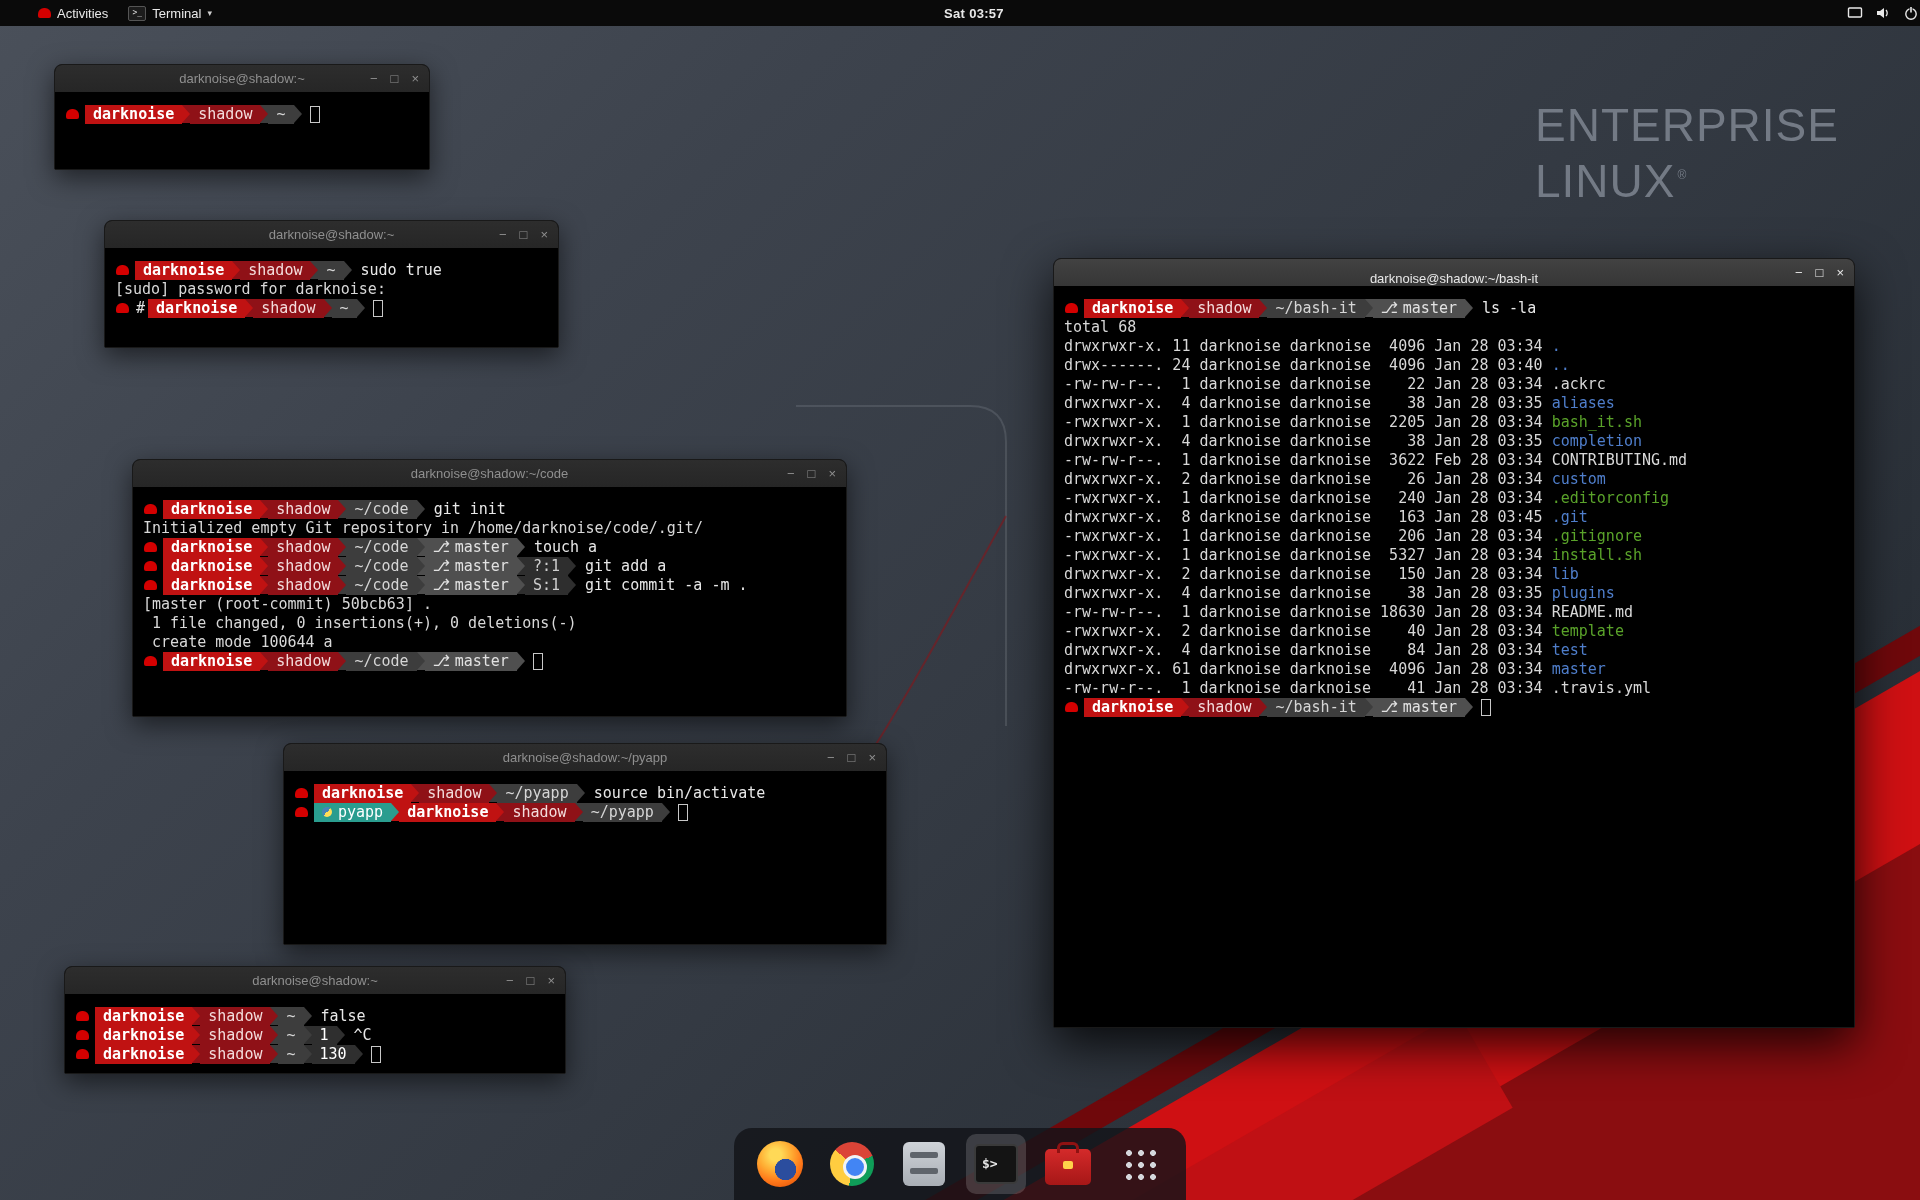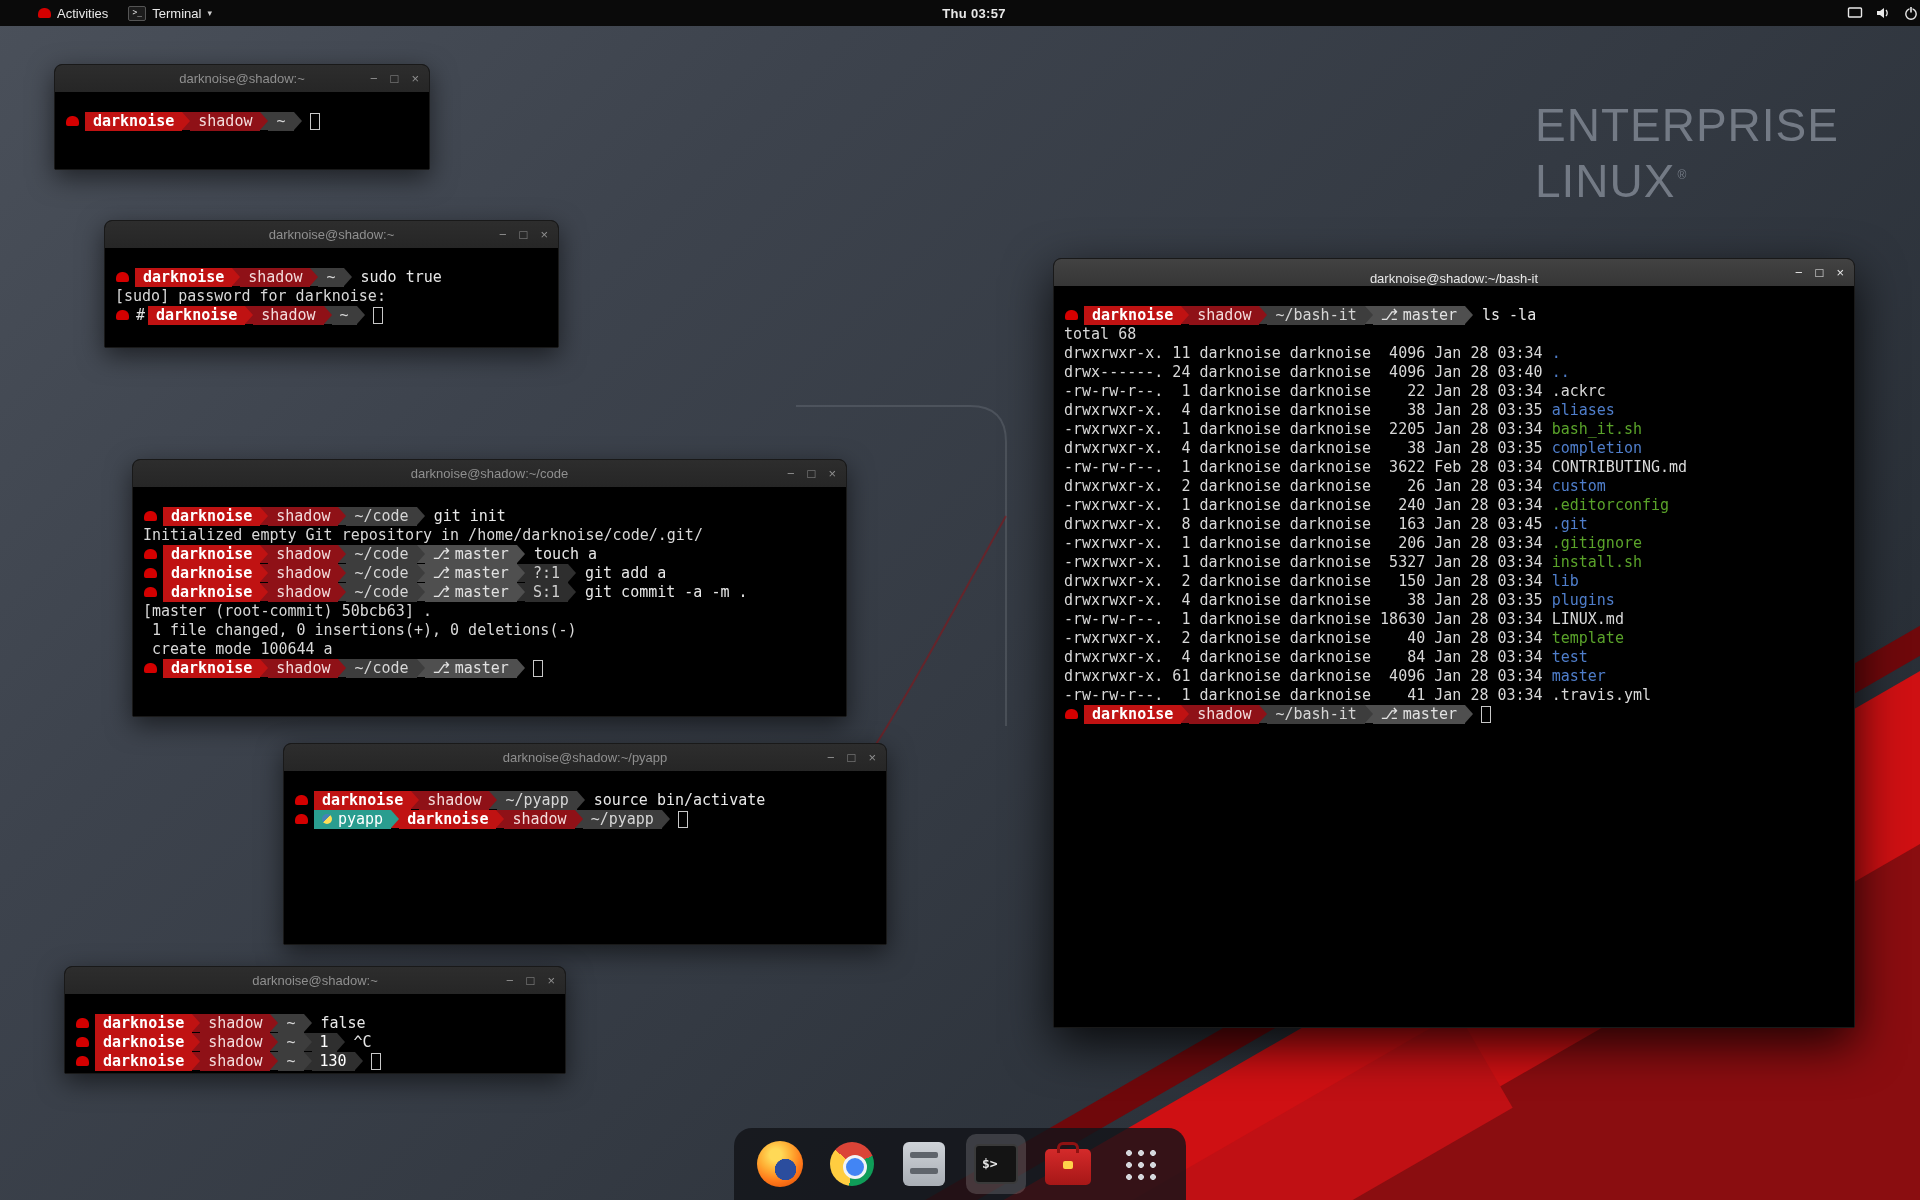--- a/index.html
+++ b/index.html
@@ -36,21 +36,21 @@
   
   .window{position:absolute;border-radius:8px 8px 2px 2px;overflow:hidden;
     box-shadow:0 8px 26px rgba(0,0,0,.55);border:1px solid #191919;background:var(--term-bg,#000);}
   .window.focused{box-shadow:0 16px 48px rgba(0,0,0,.8);}
   .titlebar{height:27px;display:flex;align-items:center;position:relative;
     background:linear-gradient(var(--tb-u,#2d2d2d),#262626);color:#8f8f8f;font-size:13px;}
   .window.focused .titlebar{background:linear-gradient(#424242,var(--tb-f,#363636));color:#e8e8e8;align-items:flex-end;}
   .wtitle{position:absolute;left:0;right:0;text-align:center;pointer-events:none;}
   .wbtns{margin-left:auto;display:flex;gap:13px;padding-right:10px;z-index:2;}
   .wbtn{cursor:default;font-size:13px;line-height:27px;color:inherit;}
-  .tbody{background:var(--term-bg,#000);height:calc(100% - 27px);padding:20px 10px;box-sizing:border-box;overflow:hidden;}
+  .tbody{background:var(--term-bg,#000);height:calc(100% - 27px);padding:13px 10px;box-sizing:border-box;overflow:hidden;}
 
   
   .tline{height:19px;white-space:pre;font:15px/19px "DejaVu Sans Mono",monospace;color:var(--c-out,#d8d8d8);}
   .tline>span{display:inline-block;vertical-align:top;height:19px;line-height:19px;}
   .hat{width:13px;height:10px;background:#d40000;border-radius:6px 6px 2px 2px;margin:4px 6px 0 1px;height:10px!important;}
   .cursor{width:8px;height:15px!important;border:1px solid #c8c8c8;margin:1px 0 0 8px;}
   .parrow{width:0;height:0!important;border-top:9.5px solid transparent;border-bottom:9.5px solid transparent;border-left:8px solid transparent;}
   .ch-user,.ch-host,.ch-path,.ch-git,.ch-gitstat,.ch-venv,.ch-exit{padding:0 8px;}
   .ch-user{color:#ffffff;font-weight:bold;}
   .ch-host{color:#f3dcdc;}
@@ -116,21 +116,21 @@
       <div class="tb-item">
         <span class="hat-logo"></span>
         <span>Activities</span>
       </div>
       <div class="tb-item">
         <span class="term-mini">&gt;_</span>
         <span>Terminal</span>
         <span class="caret">▾</span>
       </div>
     </div>
-    <div class="tb-clock">Thu 03:57</div>
+    <div class="tb-clock">Sat 03:57</div>
     <div class="tb-right">
       <svg width="16" height="16" viewBox="0 0 16 16">
         <rect x="1.5" y="3" width="13" height="9" rx="1" stroke="#e8e8e8" fill="none" stroke-width="1.4"></rect>
       </svg>
       <svg width="16" height="16" viewBox="0 0 16 16">
         <path d="M2 6h3l4-3v10l-4-3H2z" fill="#e8e8e8"></path>
         <path d="M11 5c1.6 1.6 1.6 4.4 0 6" stroke="#e8e8e8" fill="none" stroke-width="1.3"></path>
       </svg>
       <svg width="16" height="16" viewBox="0 0 16 16">
         <circle cx="8" cy="9" r="5.2" stroke="#e8e8e8" fill="none" stroke-width="1.4"></circle>
@@ -239,21 +239,21 @@
           <div class="tline"><span class="ch-out">-rwxrwxr-x.  1 darknoise darknoise  2205 Jan 28 03:34 </span><span class="ch-exec">bash_it.sh</span></div>
           <div class="tline"><span class="ch-out">drwxrwxr-x.  4 darknoise darknoise    38 Jan 28 03:35 </span><span class="ch-dir">completion</span></div>
           <div class="tline"><span class="ch-out">-rw-rw-r--.  1 darknoise darknoise  3622 Feb 28 03:34 </span><span class="ch-file">CONTRIBUTING.md</span></div>
           <div class="tline"><span class="ch-out">drwxrwxr-x.  2 darknoise darknoise    26 Jan 28 03:34 </span><span class="ch-dir">custom</span></div>
           <div class="tline"><span class="ch-out">-rwxrwxr-x.  1 darknoise darknoise   240 Jan 28 03:34 </span><span class="ch-exec">.editorconfig</span></div>
           <div class="tline"><span class="ch-out">drwxrwxr-x.  8 darknoise darknoise   163 Jan 28 03:45 </span><span class="ch-dir">.git</span></div>
           <div class="tline"><span class="ch-out">-rwxrwxr-x.  1 darknoise darknoise   206 Jan 28 03:34 </span><span class="ch-exec">.gitignore</span></div>
           <div class="tline"><span class="ch-out">-rwxrwxr-x.  1 darknoise darknoise  5327 Jan 28 03:34 </span><span class="ch-exec">install.sh</span></div>
           <div class="tline"><span class="ch-out">drwxrwxr-x.  2 darknoise darknoise   150 Jan 28 03:34 </span><span class="ch-dir">lib</span></div>
           <div class="tline"><span class="ch-out">drwxrwxr-x.  4 darknoise darknoise    38 Jan 28 03:35 </span><span class="ch-dir">plugins</span></div>
-          <div class="tline"><span class="ch-out">-rw-rw-r--.  1 darknoise darknoise 18630 Jan 28 03:34 </span><span class="ch-file">LINUX.md</span></div>
+          <div class="tline"><span class="ch-out">-rw-rw-r--.  1 darknoise darknoise 18630 Jan 28 03:34 </span><span class="ch-file">README.md</span></div>
           <div class="tline"><span class="ch-out">-rwxrwxr-x.  2 darknoise darknoise    40 Jan 28 03:34 </span><span class="ch-exec">template</span></div>
           <div class="tline"><span class="ch-out">drwxrwxr-x.  4 darknoise darknoise    84 Jan 28 03:34 </span><span class="ch-dir">test</span></div>
           <div class="tline"><span class="ch-out">drwxrwxr-x. 61 darknoise darknoise  4096 Jan 28 03:34 </span><span class="ch-dir">master</span></div>
           <div class="tline"><span class="ch-out">-rw-rw-r--.  1 darknoise darknoise    41 Jan 28 03:34 </span><span class="ch-file">.travis.yml</span></div>
           <div class="tline"><span class="hat"></span><span class="ch-user" style="background: rgb(192, 18, 18);">darknoise</span><span class="parrow" style="border-left-color: rgb(192, 18, 18); border-top-color: rgb(143, 17, 23); border-bottom-color: rgb(143, 17, 23);"></span><span class="ch-host" style="background: rgb(143, 17, 23);">shadow</span><span class="parrow" style="border-left-color: rgb(143, 17, 23); border-top-color: rgb(61, 61, 61); border-bottom-color: rgb(61, 61, 61);"></span><span class="ch-path" style="background: rgb(61, 61, 61);">~/bash-it</span><span class="parrow" style="border-left-color: rgb(61, 61, 61); border-top-color: rgb(79, 79, 79); border-bottom-color: rgb(79, 79, 79);"></span><span class="ch-git" style="background: rgb(79, 79, 79);">master</span><span class="parrow" style="border-left-color: rgb(79, 79, 79);"></span><span class="cursor"></span></div>
         </div>
       </div>
     </div>
 
   <div class="dock">

